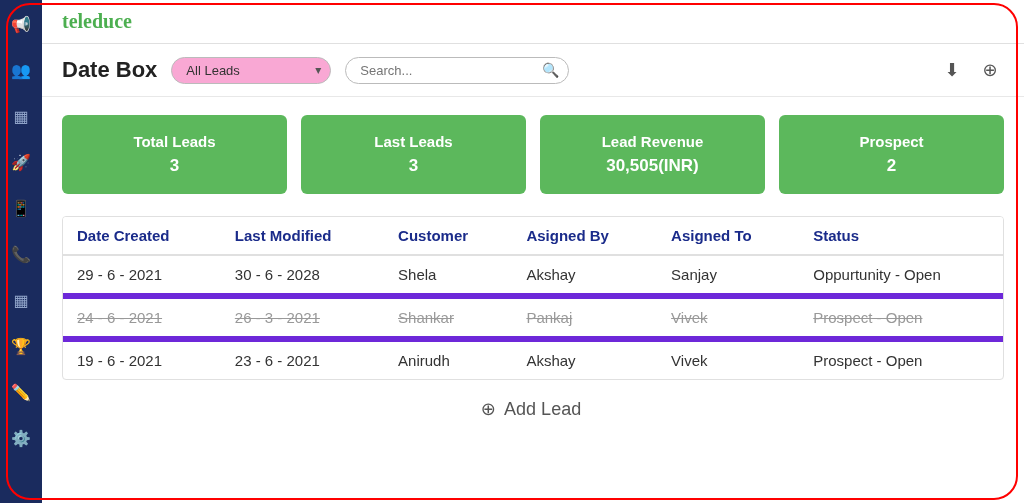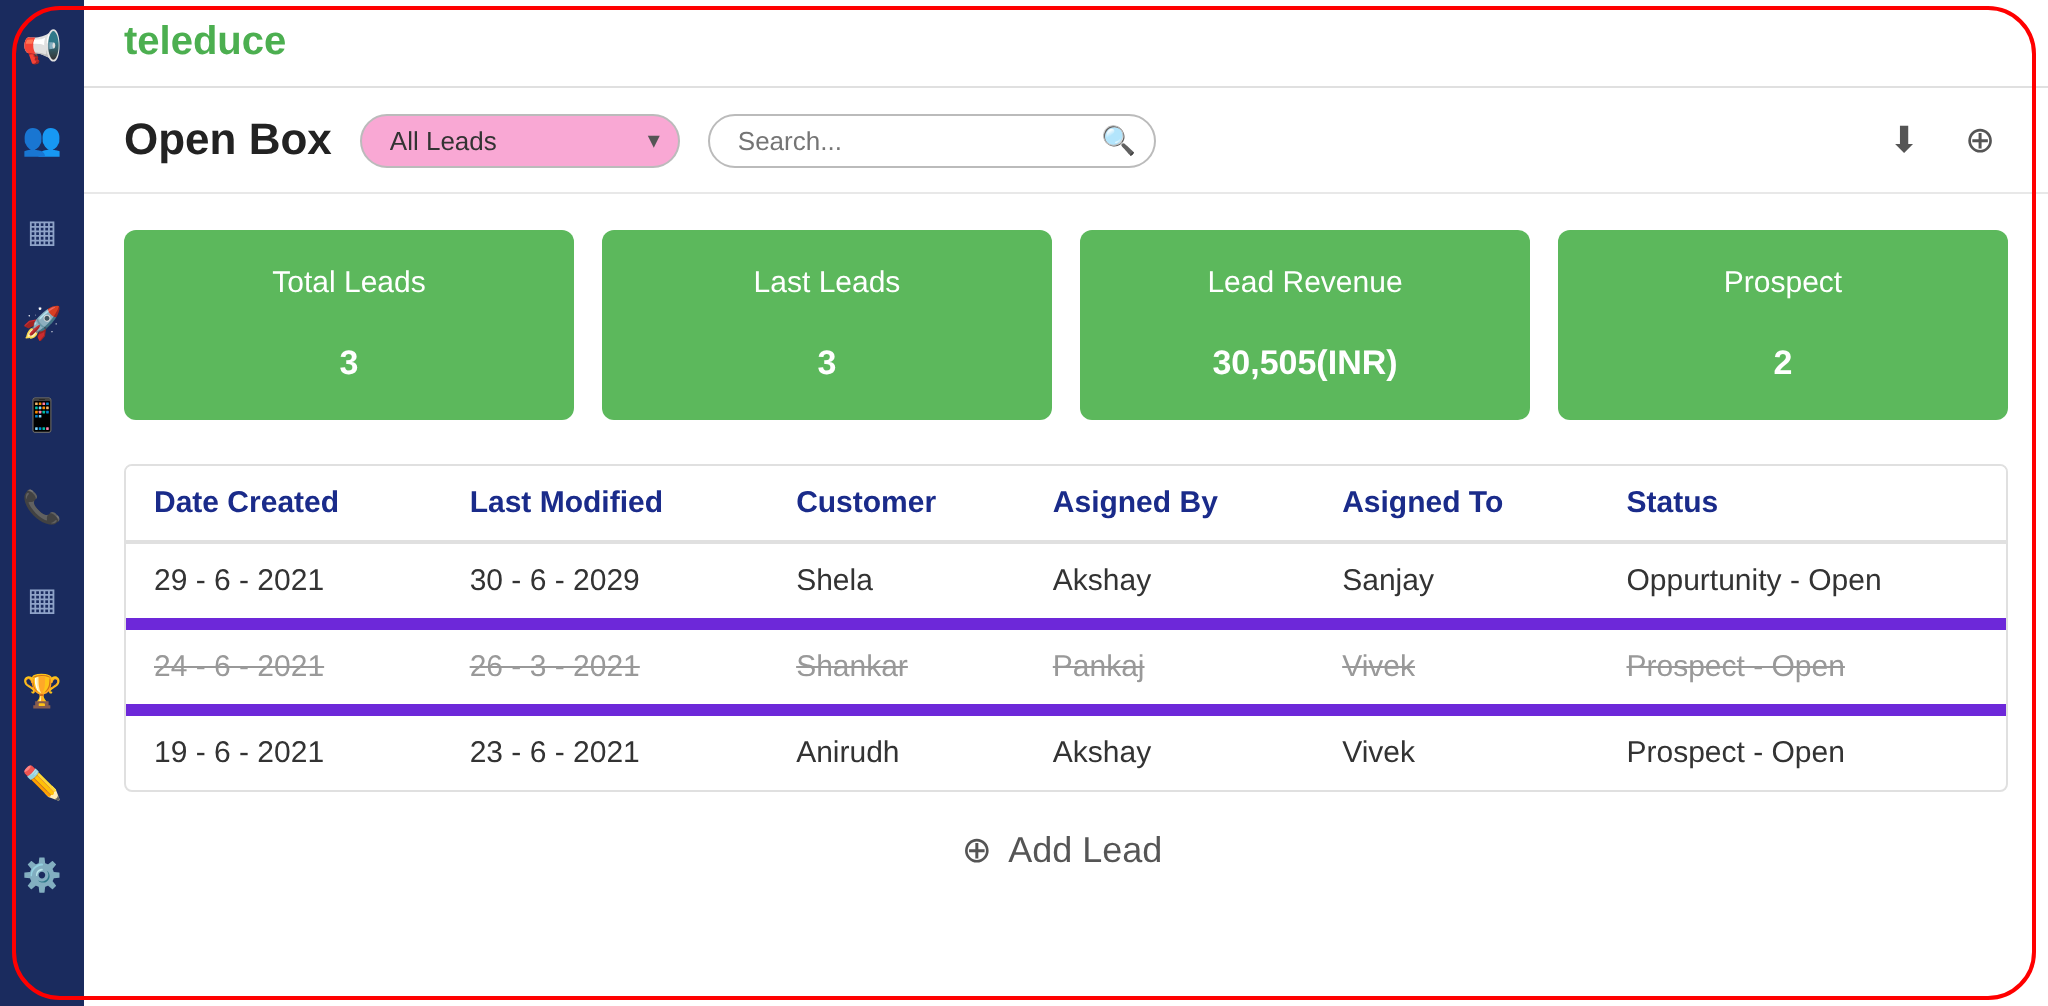--- a/index.html
+++ b/index.html
@@ -43,21 +43,21 @@
       display: flex;
       align-items: center;
       justify-content: space-between;
     }
     .logo {
       font-size: 20px;
       font-weight: 700;
       color: #1a2b5e;
       letter-spacing: 0;
     }
-    .logo span { color: #4caf50; }
+    .logo span { color: #4caf50; font-family: Liberation Serif, serif; }
 
     
     .page-header {
       padding: 12px 20px;
       display: flex;
       align-items: center;
       gap: 14px;
       border-bottom: 1px solid #e8e8e8;
     }
     .page-title {
@@ -142,22 +142,22 @@
     .stat-card {
       flex: 1;
       background: #5cb85c;
       border-radius: 6px;
       padding: 18px 12px;
       text-align: center;
       color: #fff;
     }
     .stat-card .stat-title {
       font-size: 15px;
-      font-weight: 400;
-      margin-bottom: 22px;
+      font-weight: 700;
+      margin-bottom: 6px;
     }
     .stat-card .stat-value {
       font-size: 17px;
       font-weight: 700;
     }
 
     
     .table-wrapper {
       border: 1px solid #e0e0e0;
       border-radius: 4px;
@@ -245,21 +245,21 @@
 
 <div class="main">
 
   <div class="header">
     <div class="logo">
       <span>tele</span><span style="color:#4caf50">duce</span>
     </div>
   </div>
 
   <div class="page-header">
-    <h1 class="page-title">Open Box</h1>
+    <h1 class="page-title">Date Box</h1>
 
     <div class="dropdown-wrapper">
       <select class="dropdown-select">
         <option>All Leads</option>
       </select>
       <span class="dropdown-chevron">▾</span>
     </div>
 
     <div class="search-wrapper">
       <input class="search-input" type="text" placeholder="Search..." style="">
@@ -303,21 +303,21 @@
             <th>Customer</th>
             <th>Asigned By</th>
             <th>Asigned To</th>
             <th>Status</th>
           </tr>
         </thead>
         <tbody>
 
           <tr class="highlighted-row" style="position:relative;">
             <td>29 - 6 - 2021</td>
-            <td>30 - 6 - 2029</td>
+            <td>30 - 6 - 2028</td>
             <td>Shela</td>
             <td>Akshay</td>
             <td>Sanjay</td>
             <td>Oppurtunity - Open</td>
 
           </tr>
 
           <tr class="strikethrough">
             <td>24 - 6 - 2021</td>
             <td>26 - 3 - 2021</td>

